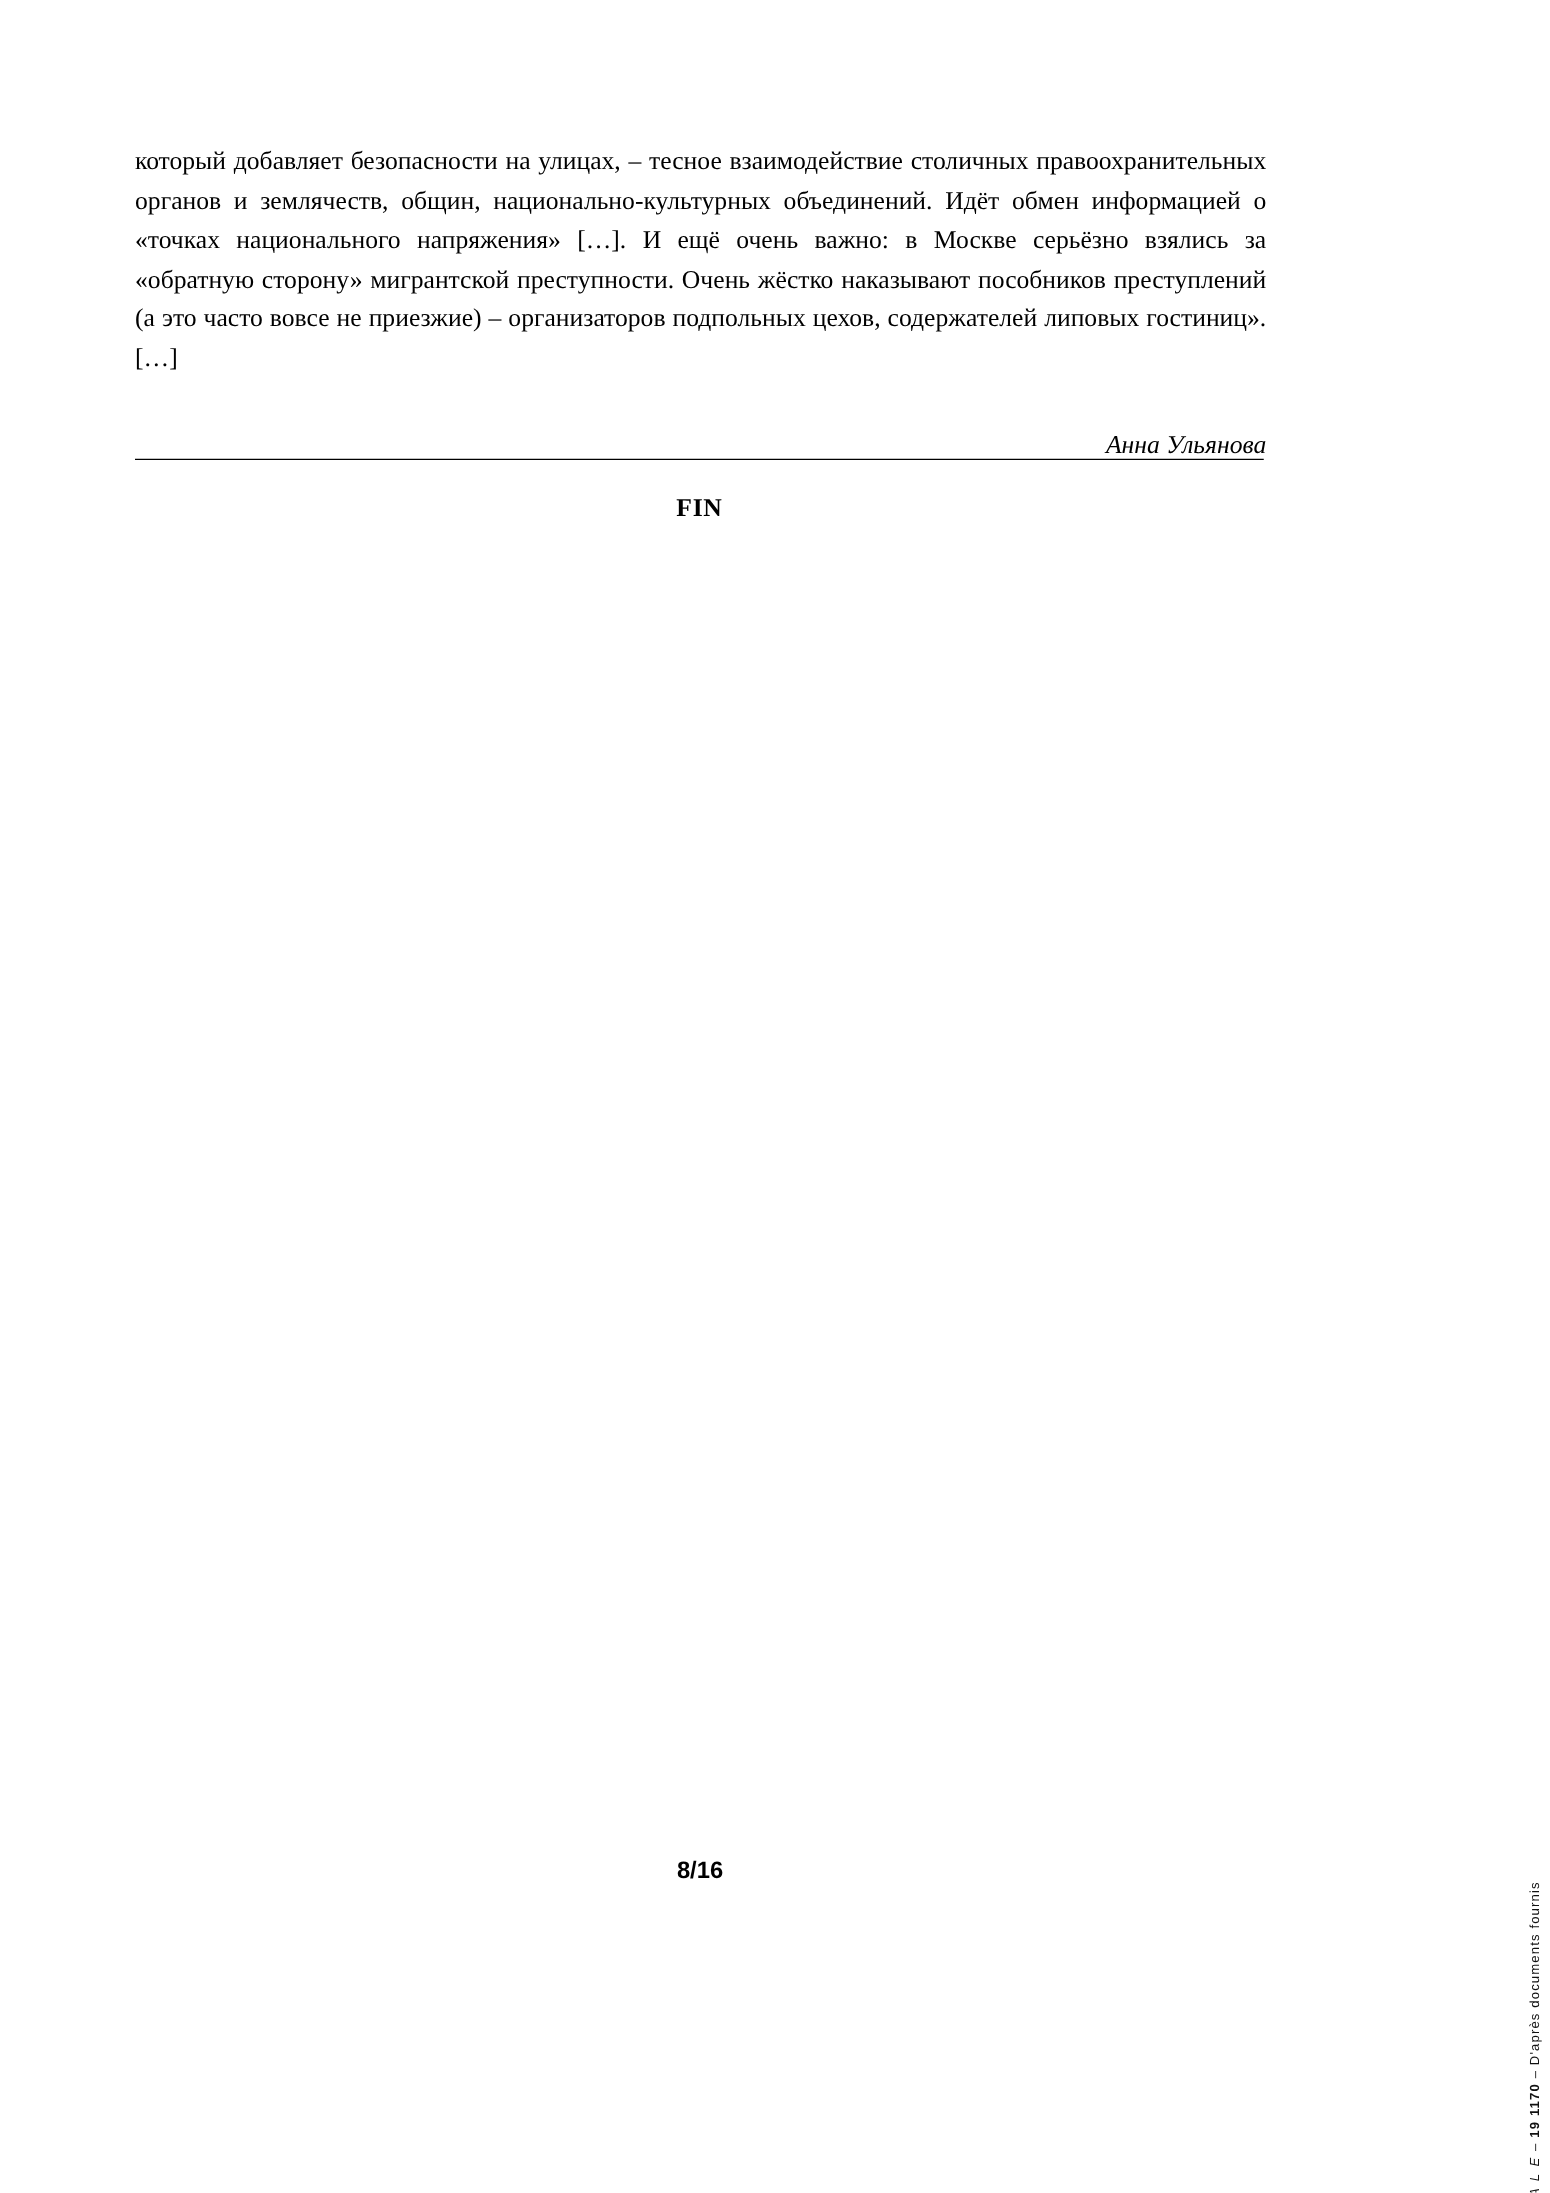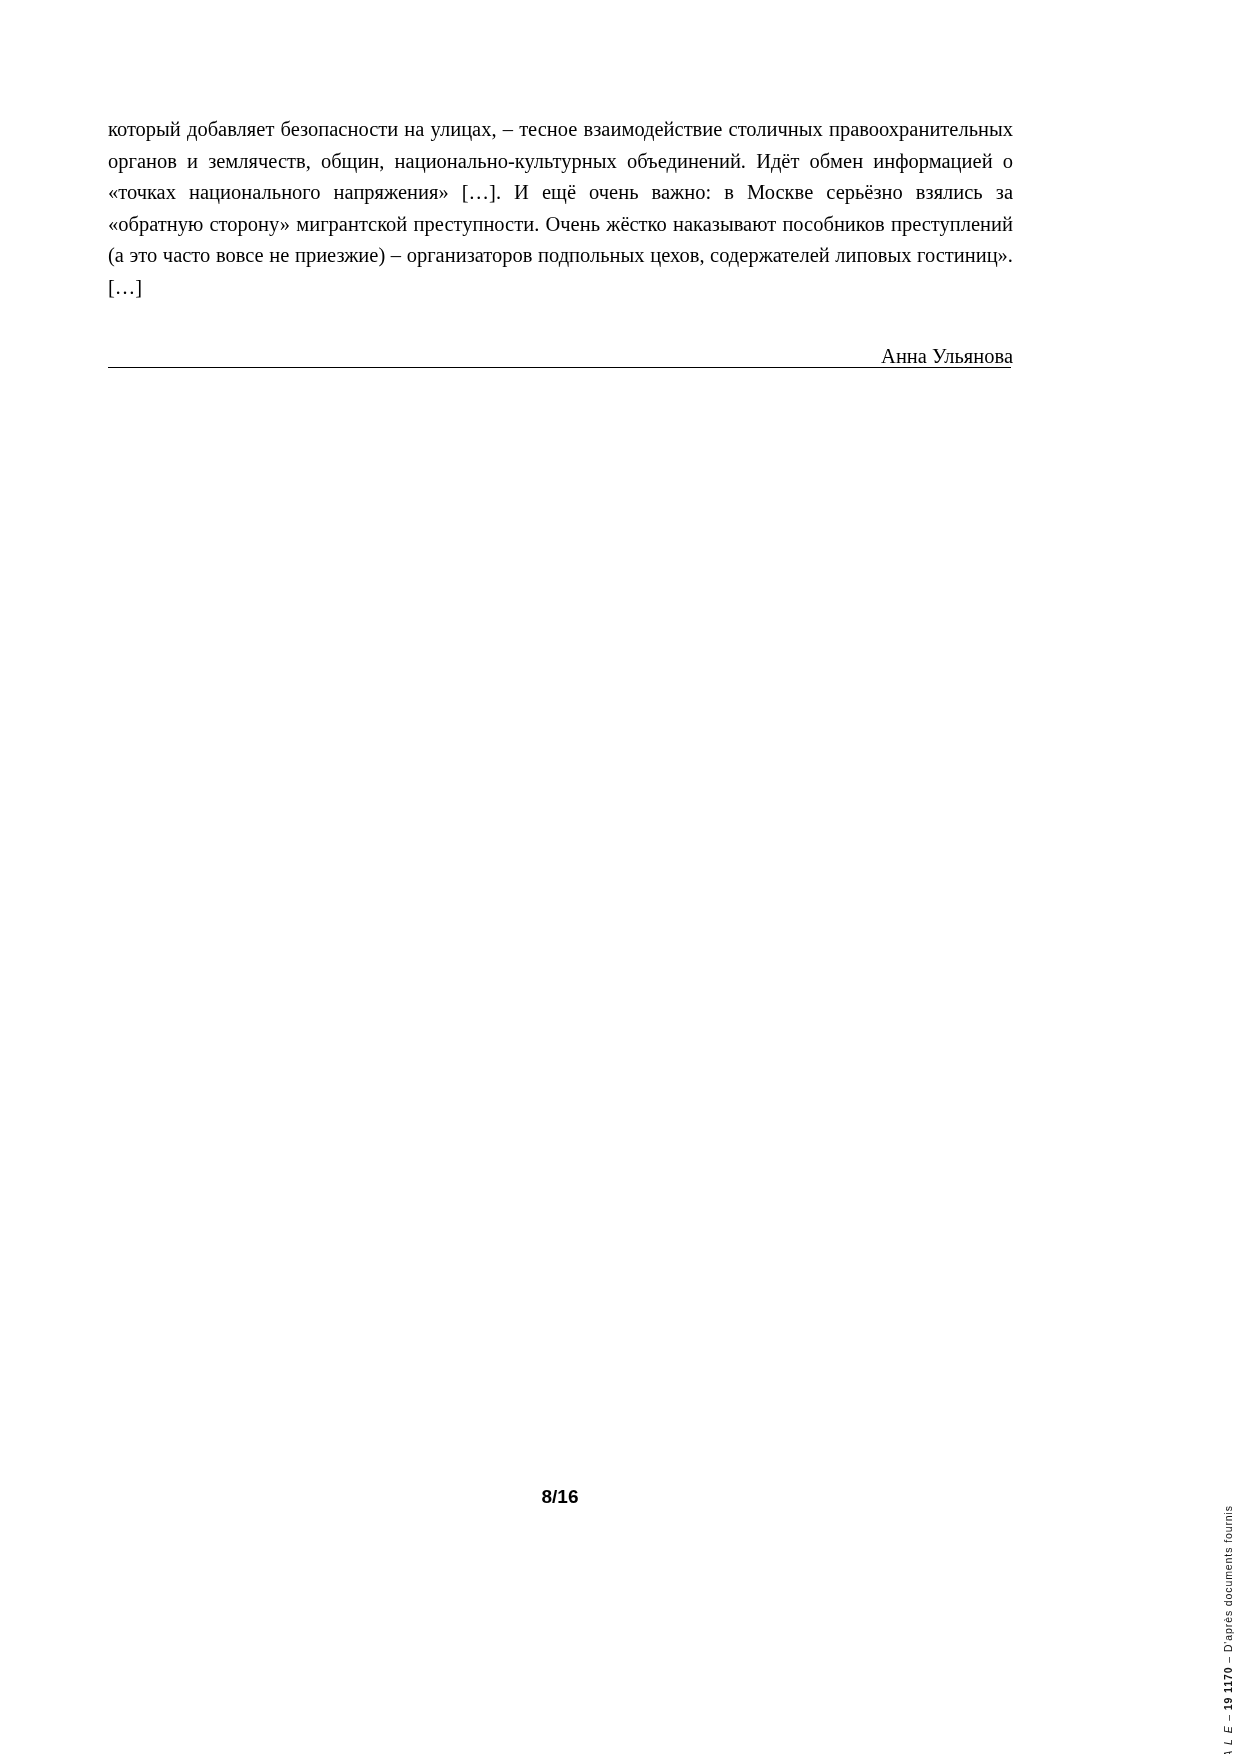--- a/index.html
+++ b/index.html
@@ -36,20 +36,21 @@
     hyphens: none;
   }
   .signature {
     margin-top: 38px;
     text-align: right;
     font-size: 20.5px;
     line-height: 1.5;
   }
   .signature div {
     margin: 0;
+    font-style: italic;
   }
   .rule {
     position: absolute;
     left: 108px;
     top: 353px;
     width: 903px;
     height: 0;
     border-top: 1px solid #000000;
   }
   .fin {
@@ -100,20 +101,21 @@
   <div class="content">
     <p class="body-par">который добавляет безопасности на улицах, – тесное взаимодействие столичных правоохранительных органов и землячеств, общин, национально-культурных объединений. Идёт обмен информацией о «точках национального напряжения» […]. И ещё очень важно: в Москве серьёзно взялись за «обратную сторону» мигрантской преступности. Очень жёстко наказывают пособников преступлений (а это часто вовсе не приезжие) – организаторов подпольных цехов, содержателей липовых гостиниц». […]</p>
 
     <div class="signature">
       <div>Анна Ульянова</div>
     </div>
   </div>
 
   <div class="rule"></div>
 
+  <div class="fin">FIN</div>
 
   <div class="page-number">8/16</div>
 
   <div class="side-note">
     <span class="imp">I M P R I M E R I E   N A T I O N A L E</span><span> – </span><span class="code">19 1170</span><span> – D'après documents fournis</span>
   </div>
 
 </div>
 
 </body></html>

